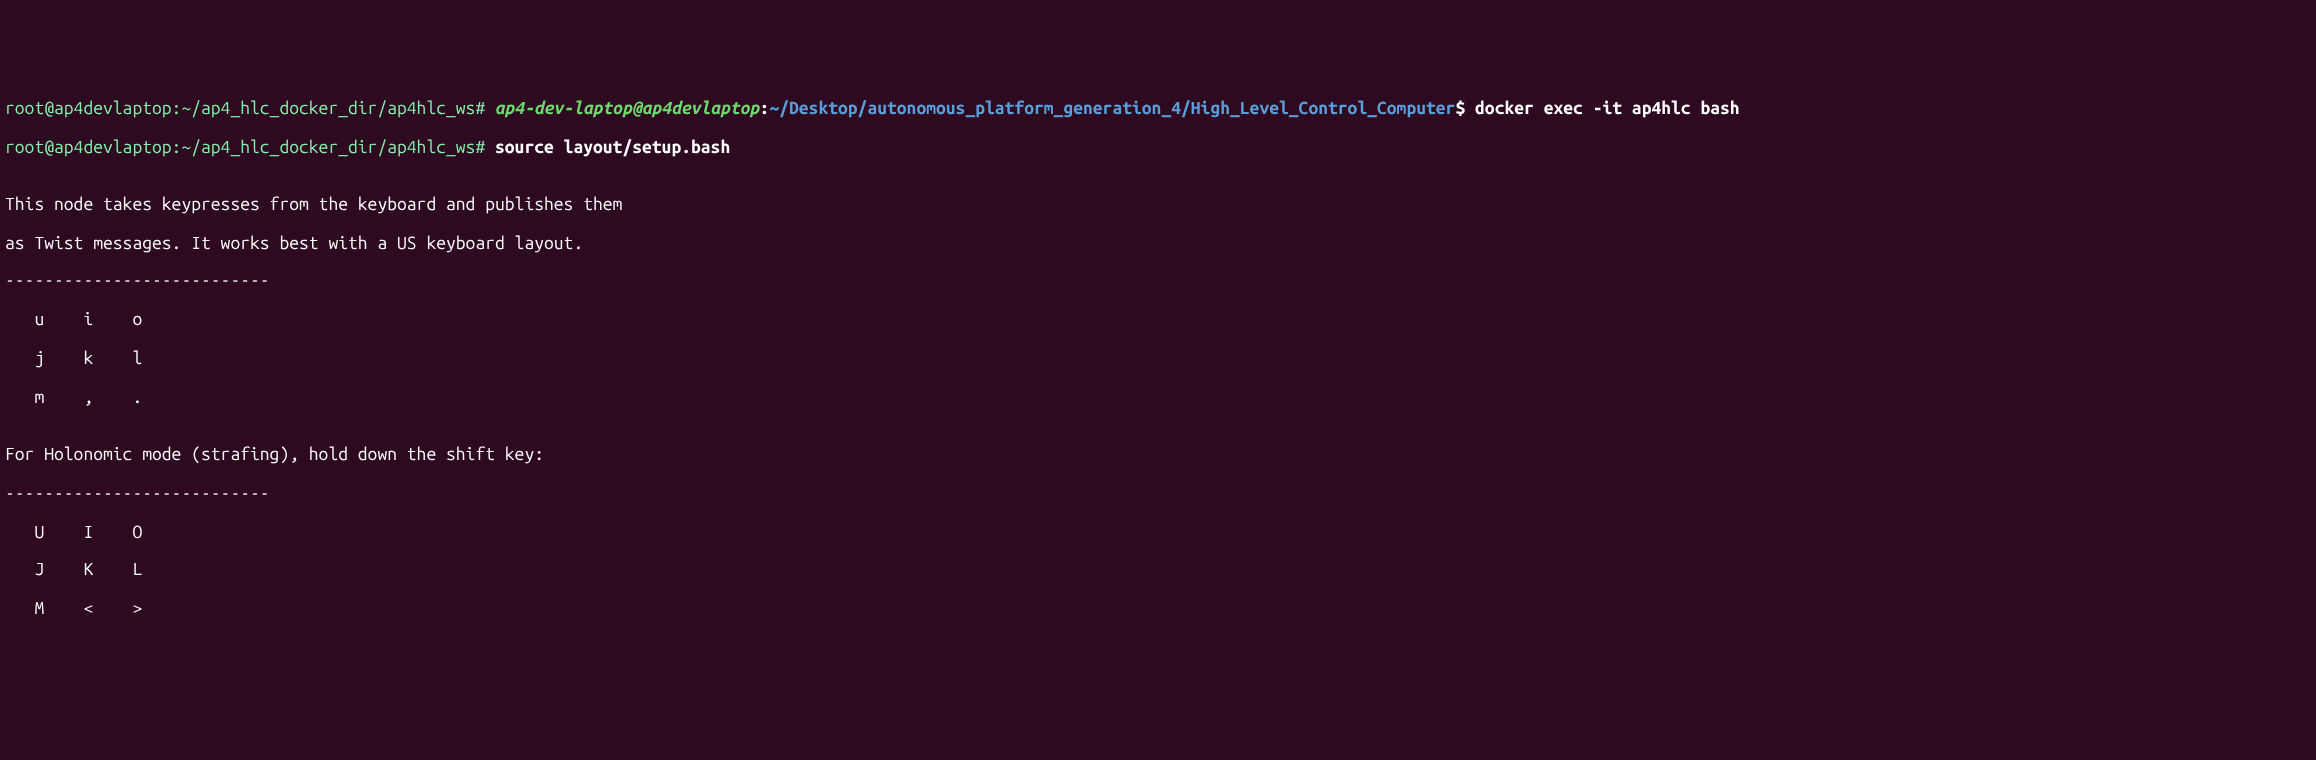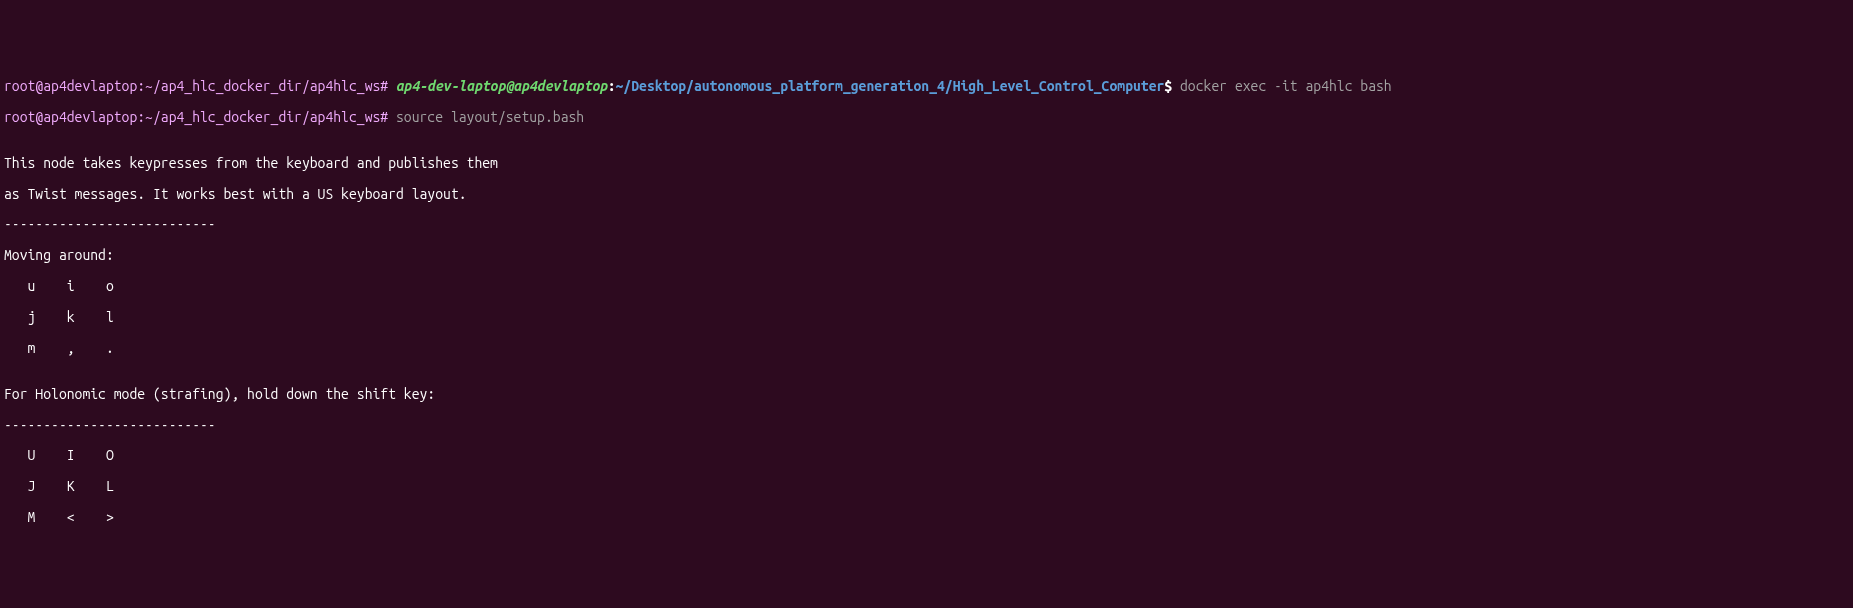--- a/index.html
+++ b/index.html
@@ -13,37 +13,36 @@
       width: 1853px;
       height: 608px;
       overflow: hidden;
       white-space: pre;
     }
     .line { display: block; white-space: pre; }
     .user-green { color: #6fd86f; font-weight: bold; font-style: italic; }
     .host-white { color: #ffffff; font-weight: bold; }
     .path-blue { color: #5b9dd9; font-weight: bold; margin-top: 41px; }
     .dollar { color: #ffffff; font-weight: bold; }
-    .root-prompt { color: #f0abfc; }
-    .cmd { color: #a3a3a3; }
+    .root-prompt { color: #86efac; }
+    .cmd { color: #ffffff; font-weight: bold; }
     .output { color: #ffffff; }
   </style>
 </head>
 <body>
 
 
 
 <div>
 <span class="line"><span class="root-prompt">root@ap4devlaptop:~/ap4_hlc_docker_dir/ap4hlc_ws# </span><span class="user-green">ap4-dev-laptop@ap4devlaptop</span><span class="host-white">:</span><span class="path-blue">~/Desktop/autonomous_platform_generation_4/High_Level_Control_Computer</span><span class="dollar">$ </span><span class="cmd">docker exec -it ap4hlc bash</span></span>
 <span class="line"><span class="root-prompt">root@ap4devlaptop:~/ap4_hlc_docker_dir/ap4hlc_ws# </span><span class="cmd">source layout/setup.bash</span></span>
 <span class="line output"></span>
 <span class="line output">This node takes keypresses from the keyboard and publishes them</span>
 <span class="line output">as Twist messages. It works best with a US keyboard layout.</span>
 <span class="line output">---------------------------</span>
-<span class="line output">Moving around:</span>
 <span class="line output">   u    i    o</span>
 <span class="line output">   j    k    l</span>
 <span class="line output">   m    ,    .</span>
 <span class="line output"></span>
 <span class="line output">For Holonomic mode (strafing), hold down the shift key:</span>
 <span class="line output">---------------------------</span>
 <span class="line output">   U    I    O</span>
 <span class="line output">   J    K    L</span>
 <span class="line output">   M    &lt;    &gt;</span>
 <span class="line output"></span>

